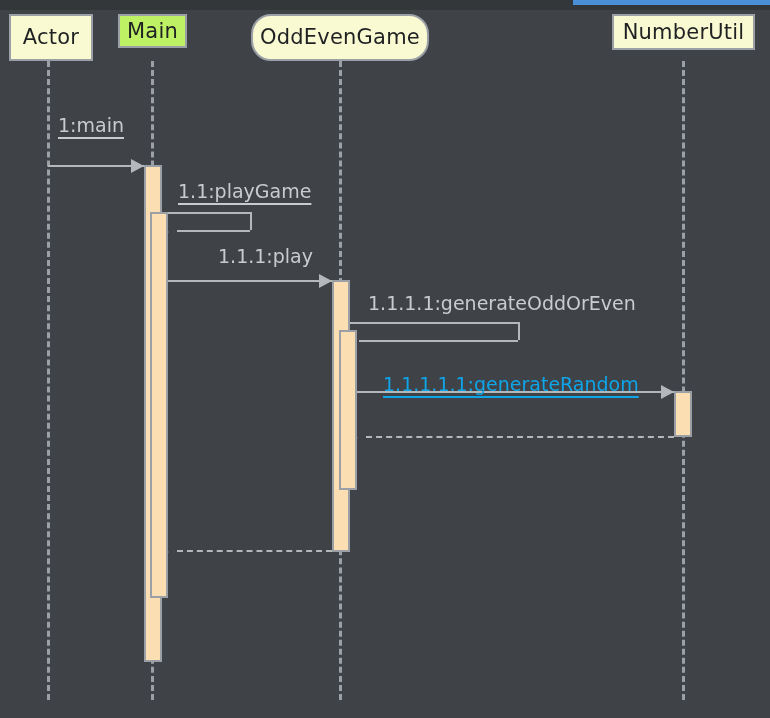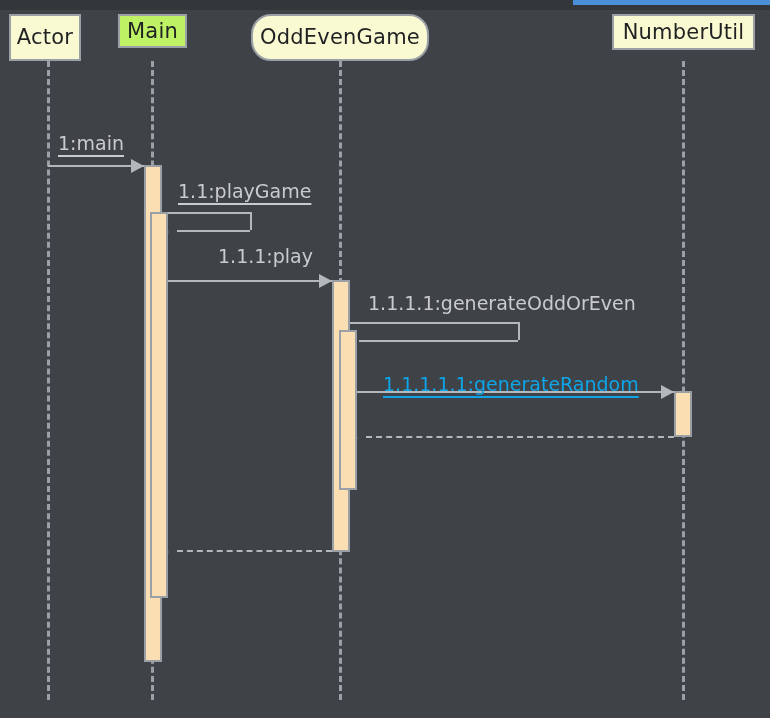--- a/index.html
+++ b/index.html
@@ -152,26 +152,26 @@
       <div class="head-left-open" style="left: 168px; top: 544px;"></div>
     </div>
   <div id="activations-layer">
       <div class="activation" style="left: 144px; top: 165px; width: 18px; height: 497px; background: rgb(251, 223, 178); border-color: rgb(154, 160, 166);"></div>
       <div class="activation" style="left: 150px; top: 212px; width: 18px; height: 386px; background: rgb(251, 223, 178); border-color: rgb(154, 160, 166);"></div>
       <div class="activation" style="left: 332px; top: 280px; width: 18px; height: 272px; background: rgb(251, 223, 178); border-color: rgb(154, 160, 166);"></div>
       <div class="activation" style="left: 339px; top: 330px; width: 18px; height: 160px; background: rgb(251, 223, 178); border-color: rgb(154, 160, 166);"></div>
       <div class="activation" style="left: 674px; top: 391px; width: 18px; height: 46px; background: rgb(251, 223, 178); border-color: rgb(154, 160, 166);"></div>
     </div>
   <div id="participants-layer">
-      <div class="pbox" style="left: 9px; top: 14px; width: 72px; height: 47px; background: rgb(250, 250, 210); border-color: rgb(154, 160, 166); color: rgb(31, 33, 35);">Actor</div>
+      <div class="pbox" style="left: 9px; top: 14px; width: 84px; height: 47px; background: rgb(250, 250, 210); border-color: rgb(154, 160, 166); color: rgb(31, 33, 35);">Actor</div>
       <div class="pbox" style="left: 118px; top: 14px; width: 69px; height: 34px; background: #bef264; border-color: rgb(154, 160, 166); color: rgb(31, 33, 35);">Main</div>
       <div class="pbox" style="left: 251px; top: 14px; width: 178px; height: 47px; background: rgb(250, 250, 210); border-color: rgb(154, 160, 166); color: rgb(31, 33, 35); border-radius: 20px;">OddEvenGame</div>
       <div class="pbox" style="left: 612px; top: 14px; width: 143px; height: 36px; background: rgb(250, 250, 210); border-color: rgb(154, 160, 166); color: rgb(31, 33, 35);">NumberUtil</div>
     </div>
   <div id="labels-layer">
-      <div class="msglabel underlined" style="left: 58px; top: 134px; color: rgb(201, 204, 206);">1:main</div>
+      <div class="msglabel underlined" style="left: 58px; top: 116px; color: rgb(201, 204, 206);">1:main</div>
       <div class="msglabel underlined" style="left: 178px; top: 182px; color: rgb(201, 204, 206);">1.1:playGame</div>
       <div class="msglabel" style="left: 218px; top: 247px; color: rgb(201, 204, 206); text-align: right;">1.1.1:play</div>
       <div class="msglabel" style="left: 368px; top: 294px; color: rgb(201, 204, 206);">1.1.1.1:generateOddOrEven</div>
       <div class="msglabel underlined" style="left: 383px; top: 359px; color: #0ea5e9; margin-top: 16px;">1.1.1.1.1:generateRandom</div>
     </div>
 
 </div>
 
 </body></html>

